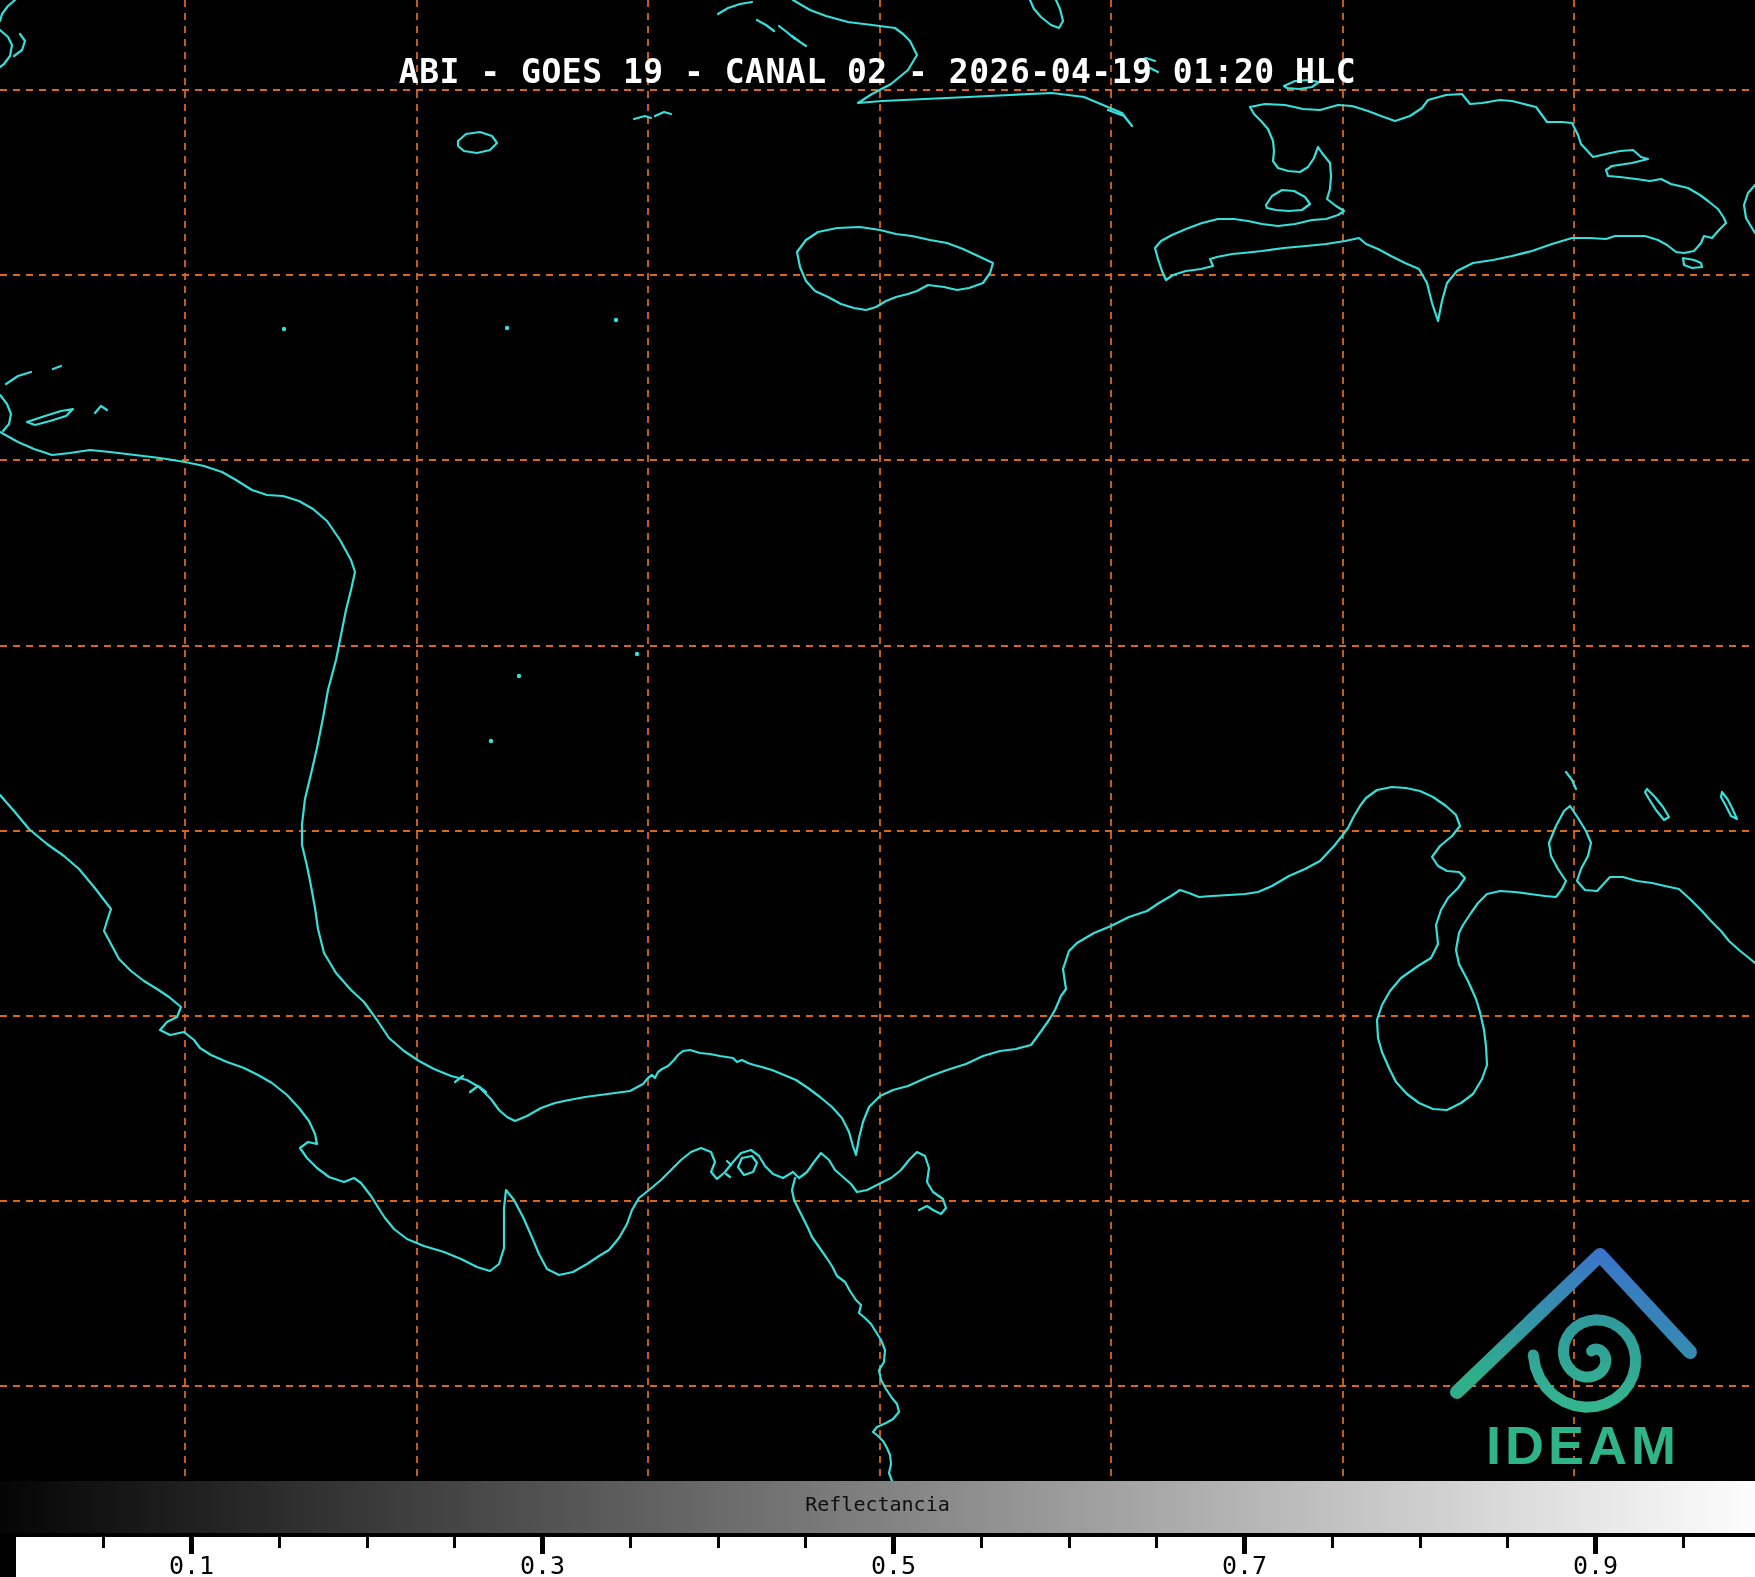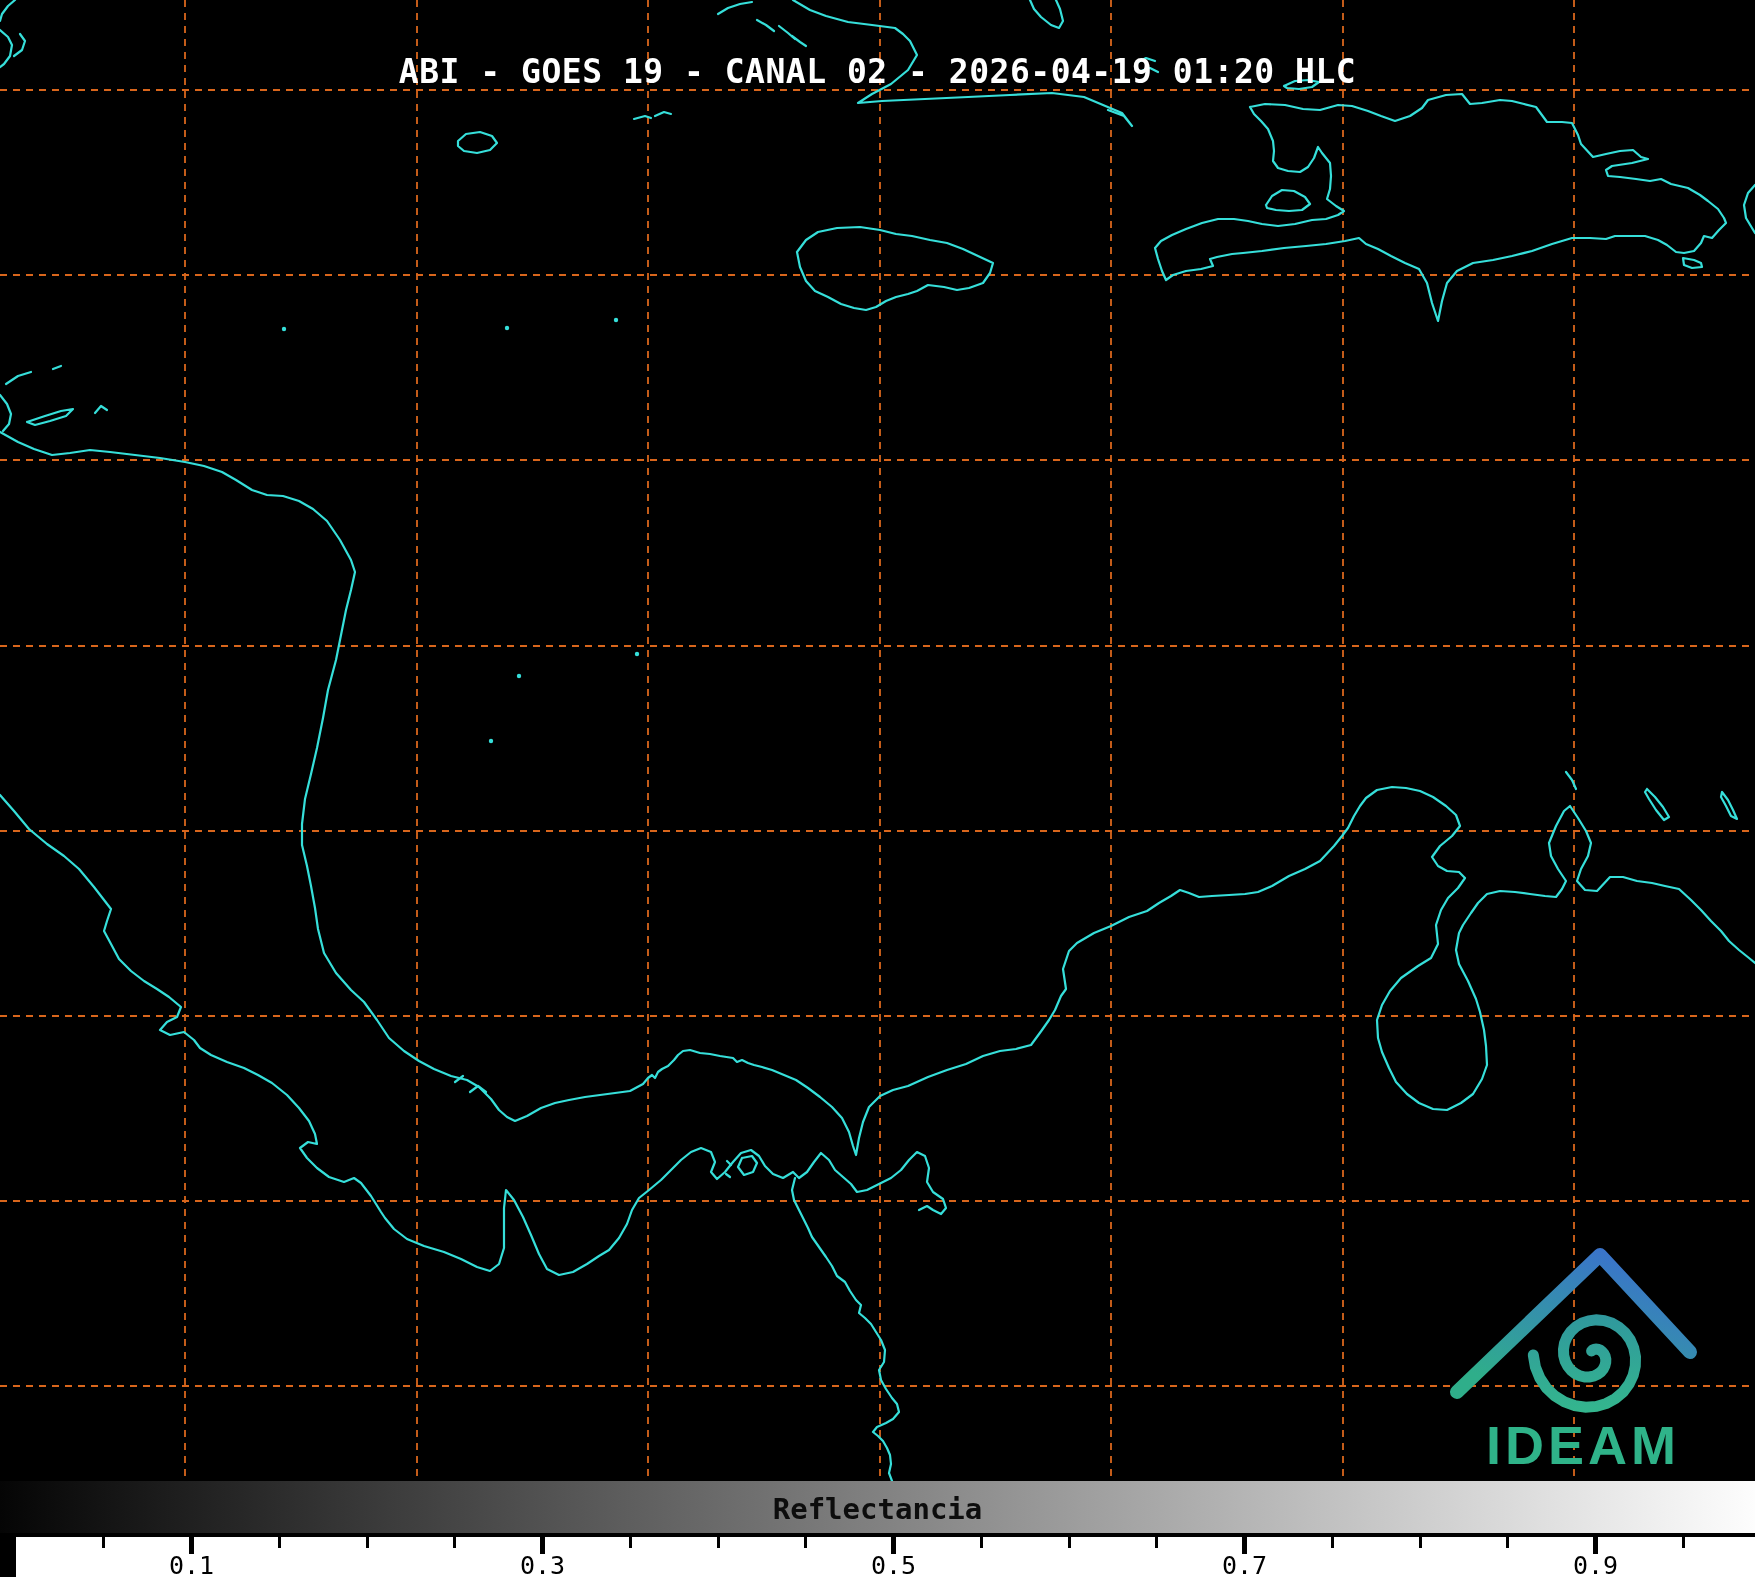--- a/index.html
+++ b/index.html
@@ -8,21 +8,21 @@
   
   #map-area{position:absolute;left:0;top:0;width:1755px;height:1481px;background:#000;}
   #map-svg{position:absolute;left:0;top:0;}
   #map-title{position:absolute;top:52px;left:50%;transform:translateX(-50%);
              color:#ffffff;font-size:33px;font-weight:bold;white-space:nowrap;
              letter-spacing:0.5px;z-index:5;}
   
   #colorbar{position:absolute;left:0;top:1481px;width:1755px;height:52px;
             background:linear-gradient(90deg,#050505 0%,#3a3a3a 33%,#8c8c8c 60%,#fdfdfd 100%);}
   #colorbar-label{position:absolute;left:50%;top:1492px;transform:translateX(-50%);
-                  color:#0d0d0d;font-size:29px;font-weight:bold;z-index:6;}
+                  color:#0d0d0d;font-size:20px;font-weight:normal;z-index:6;}
   #axis-strip{position:absolute;left:16px;top:1533px;width:1755px;height:61px;background:#ffffff;
               border-top:4px solid #000;box-sizing:border-box;}
   .tick{position:absolute;background:#000;top:0;}
   .tick.major{width:5px;height:17px;}
   .tick.minor{width:3px;height:11px;}
   .tick-label{position:absolute;top:14px;transform:translateX(-50%);
               color:#000;font-size:25px;font-family:"DejaVu Sans Mono","Liberation Mono",monospace;}
   
   .logo-text{font-family:"Liberation Sans","DejaVu Sans",sans-serif;font-weight:bold;
              letter-spacing:4px;}

